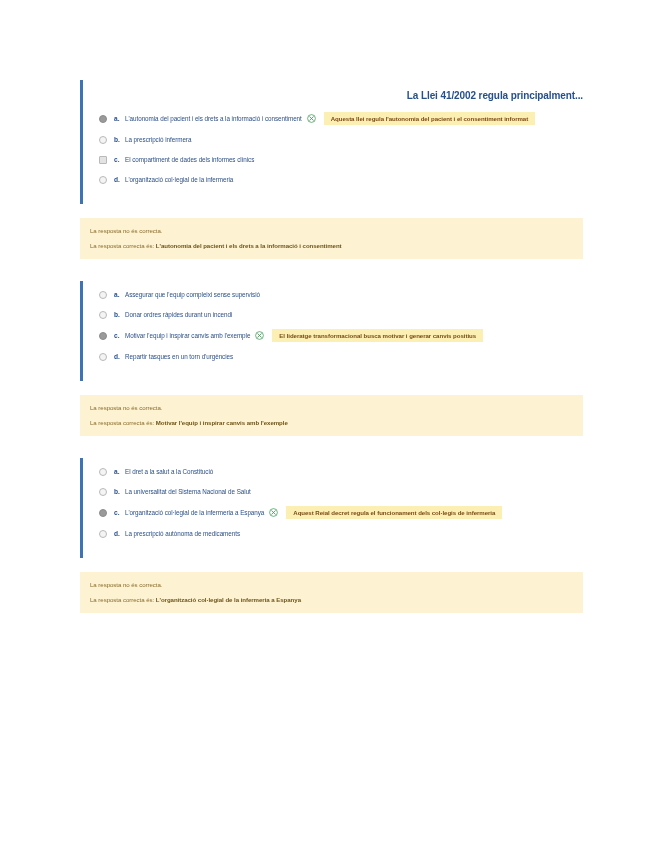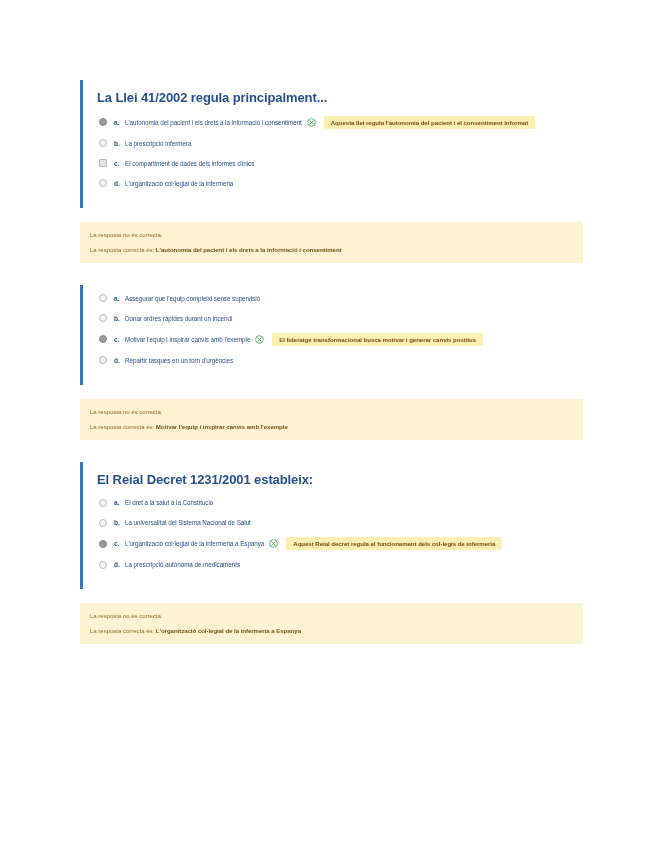--- a/index.html
+++ b/index.html
@@ -19,26 +19,27 @@
 
   
   .question-card{
     position:relative;
     background:#ffffff;
     border-left:3px solid #3d74b8;
     padding:8px 0 10px 10px;
     margin:0;
   }
   .question-text{
-    font-size:13px;
+    font-size:10px;
     font-weight:bold;
     color:#26508c;
     letter-spacing:-0.1px;
-    margin:2px 0 10px 4px;
+    margin:2px 0 10px 12px;
     line-height:1.2;
+    text-align:right;
   }
 
   
   .answers{margin:0;padding:0;list-style:none;}
   .answer-row{
     display:flex;
     align-items:center;
     margin:0 0 9px 0;
     min-height:11px;
   }
@@ -195,21 +196,20 @@
   </div>
 
   <div class="feedback-panel">
     <div class="fb-line">La resposta no és correcta.</div>
     <div class="fb-line"><span>La resposta correcta és: </span><span class="fb-strong">Motivar l'equip i inspirar canvis amb l'exemple</span></div>
   </div>
 
   <div class="block-gap"></div>
 
   <div class="question-card">
-    <div class="question-text">El Reial Decret 1231/2001 estableix:</div>
     <ul class="answers">
 
       <li class="answer-row">
         <span class="radio"></span>
         <span class="opt-letter">a.</span>
         <span class="opt-text">El dret a la salut a la Constitució</span>
       </li>
 
       <li class="answer-row">
         <span class="radio"></span>

